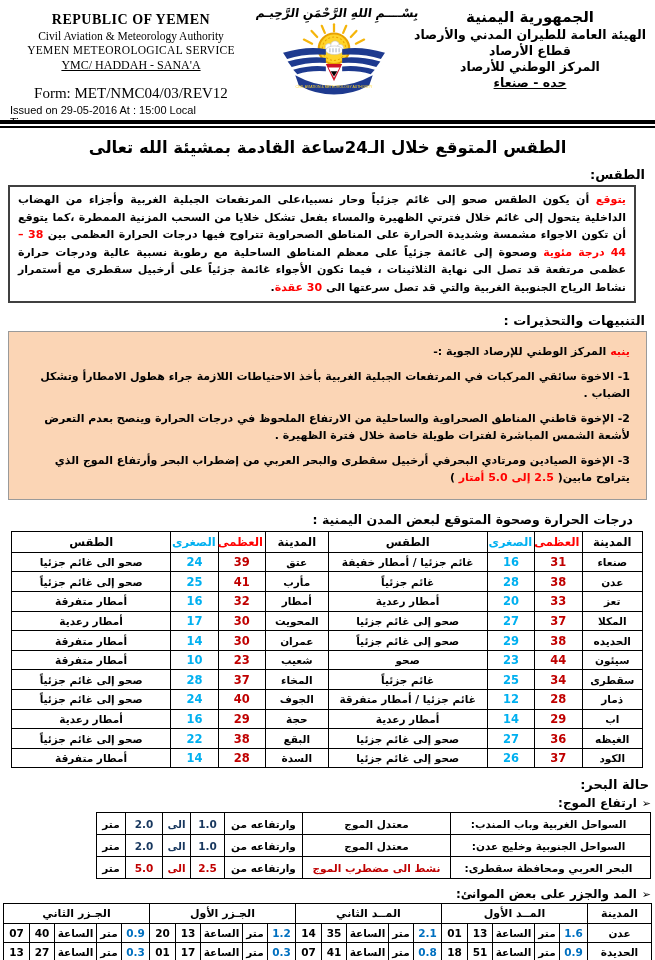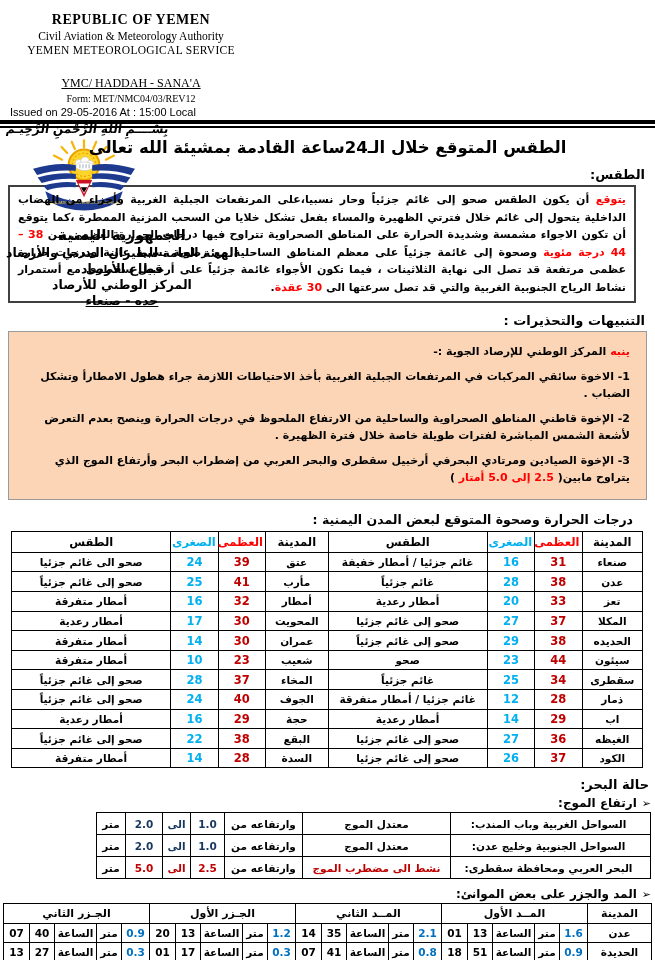--- a/index.html
+++ b/index.html
@@ -1,25 +1,25 @@
 <!DOCTYPE html>
 <html lang="ar"><head>
 <meta charset="utf-8">
 <style>
   html,body{margin:0;padding:0;}
   body{width:655px;height:960px;background:#fff;font-family:"DejaVu Sans",sans-serif;color:#000;overflow:hidden;}
   .page{position:relative;width:655px;height:960px;}
   
-  .hdr{display:flex;flex-direction:column;align-items:flex-start;padding:6px 6px 0 6px;height:112px;}
+  .hdr{display:flex;flex-direction:row;align-items:flex-start;padding:6px 6px 0 6px;height:112px;}
   .hdr-en{width:250px;text-align:center;font-family:"Liberation Serif",serif;padding-top:6px;}
   .hdr-en .l1{font-size:14px;font-weight:bold;letter-spacing:.5px;}
   .hdr-en .l2,.hdr-en .l3{font-size:11.5px;margin-top:2px;}
   .hdr-en .l3{letter-spacing:.3px;}
-  .hdr-en .l4{font-size:12px;margin-top:20px;text-decoration:underline;}
-  .hdr-en .l5{font-size:10px;margin-top:2px;}
+  .hdr-en .l4{font-size:12px;margin-top:2px;text-decoration:underline;}
+  .hdr-en .l5{font-size:15px;margin-top:12px;}
   .hdr-en .l6{font-family:"Liberation Sans",sans-serif;font-size:11px;margin-top:2px;text-align:left;padding-left:4px;white-space:nowrap;}
   .hdr-en .l7{font-family:"Liberation Sans",sans-serif;font-size:11px;height:4px;overflow:hidden;text-align:left;padding-left:4px;}
   .hdr-c{width:155px;text-align:center;}
   .bismillah{font-size:12px;font-weight:bold;transform:skewX(-8deg);margin:0 0 2px 0;white-space:nowrap;}
   .hdr-ar{flex:1;text-align:center;direction:rtl;font-weight:bold;padding-top:2px;}
   .hdr-ar .a1{font-size:15px;}
   .hdr-ar .a2{font-size:12.5px;margin-top:1px;}
   .hdr-ar .a3,.hdr-ar .a4{font-size:12.5px;margin-top:1px;}
   .hdr-ar .a5{font-size:12.5px;margin-top:1px;text-decoration:underline;}
   .rule-thick{height:4px;background:#000;margin-top:2px;}

